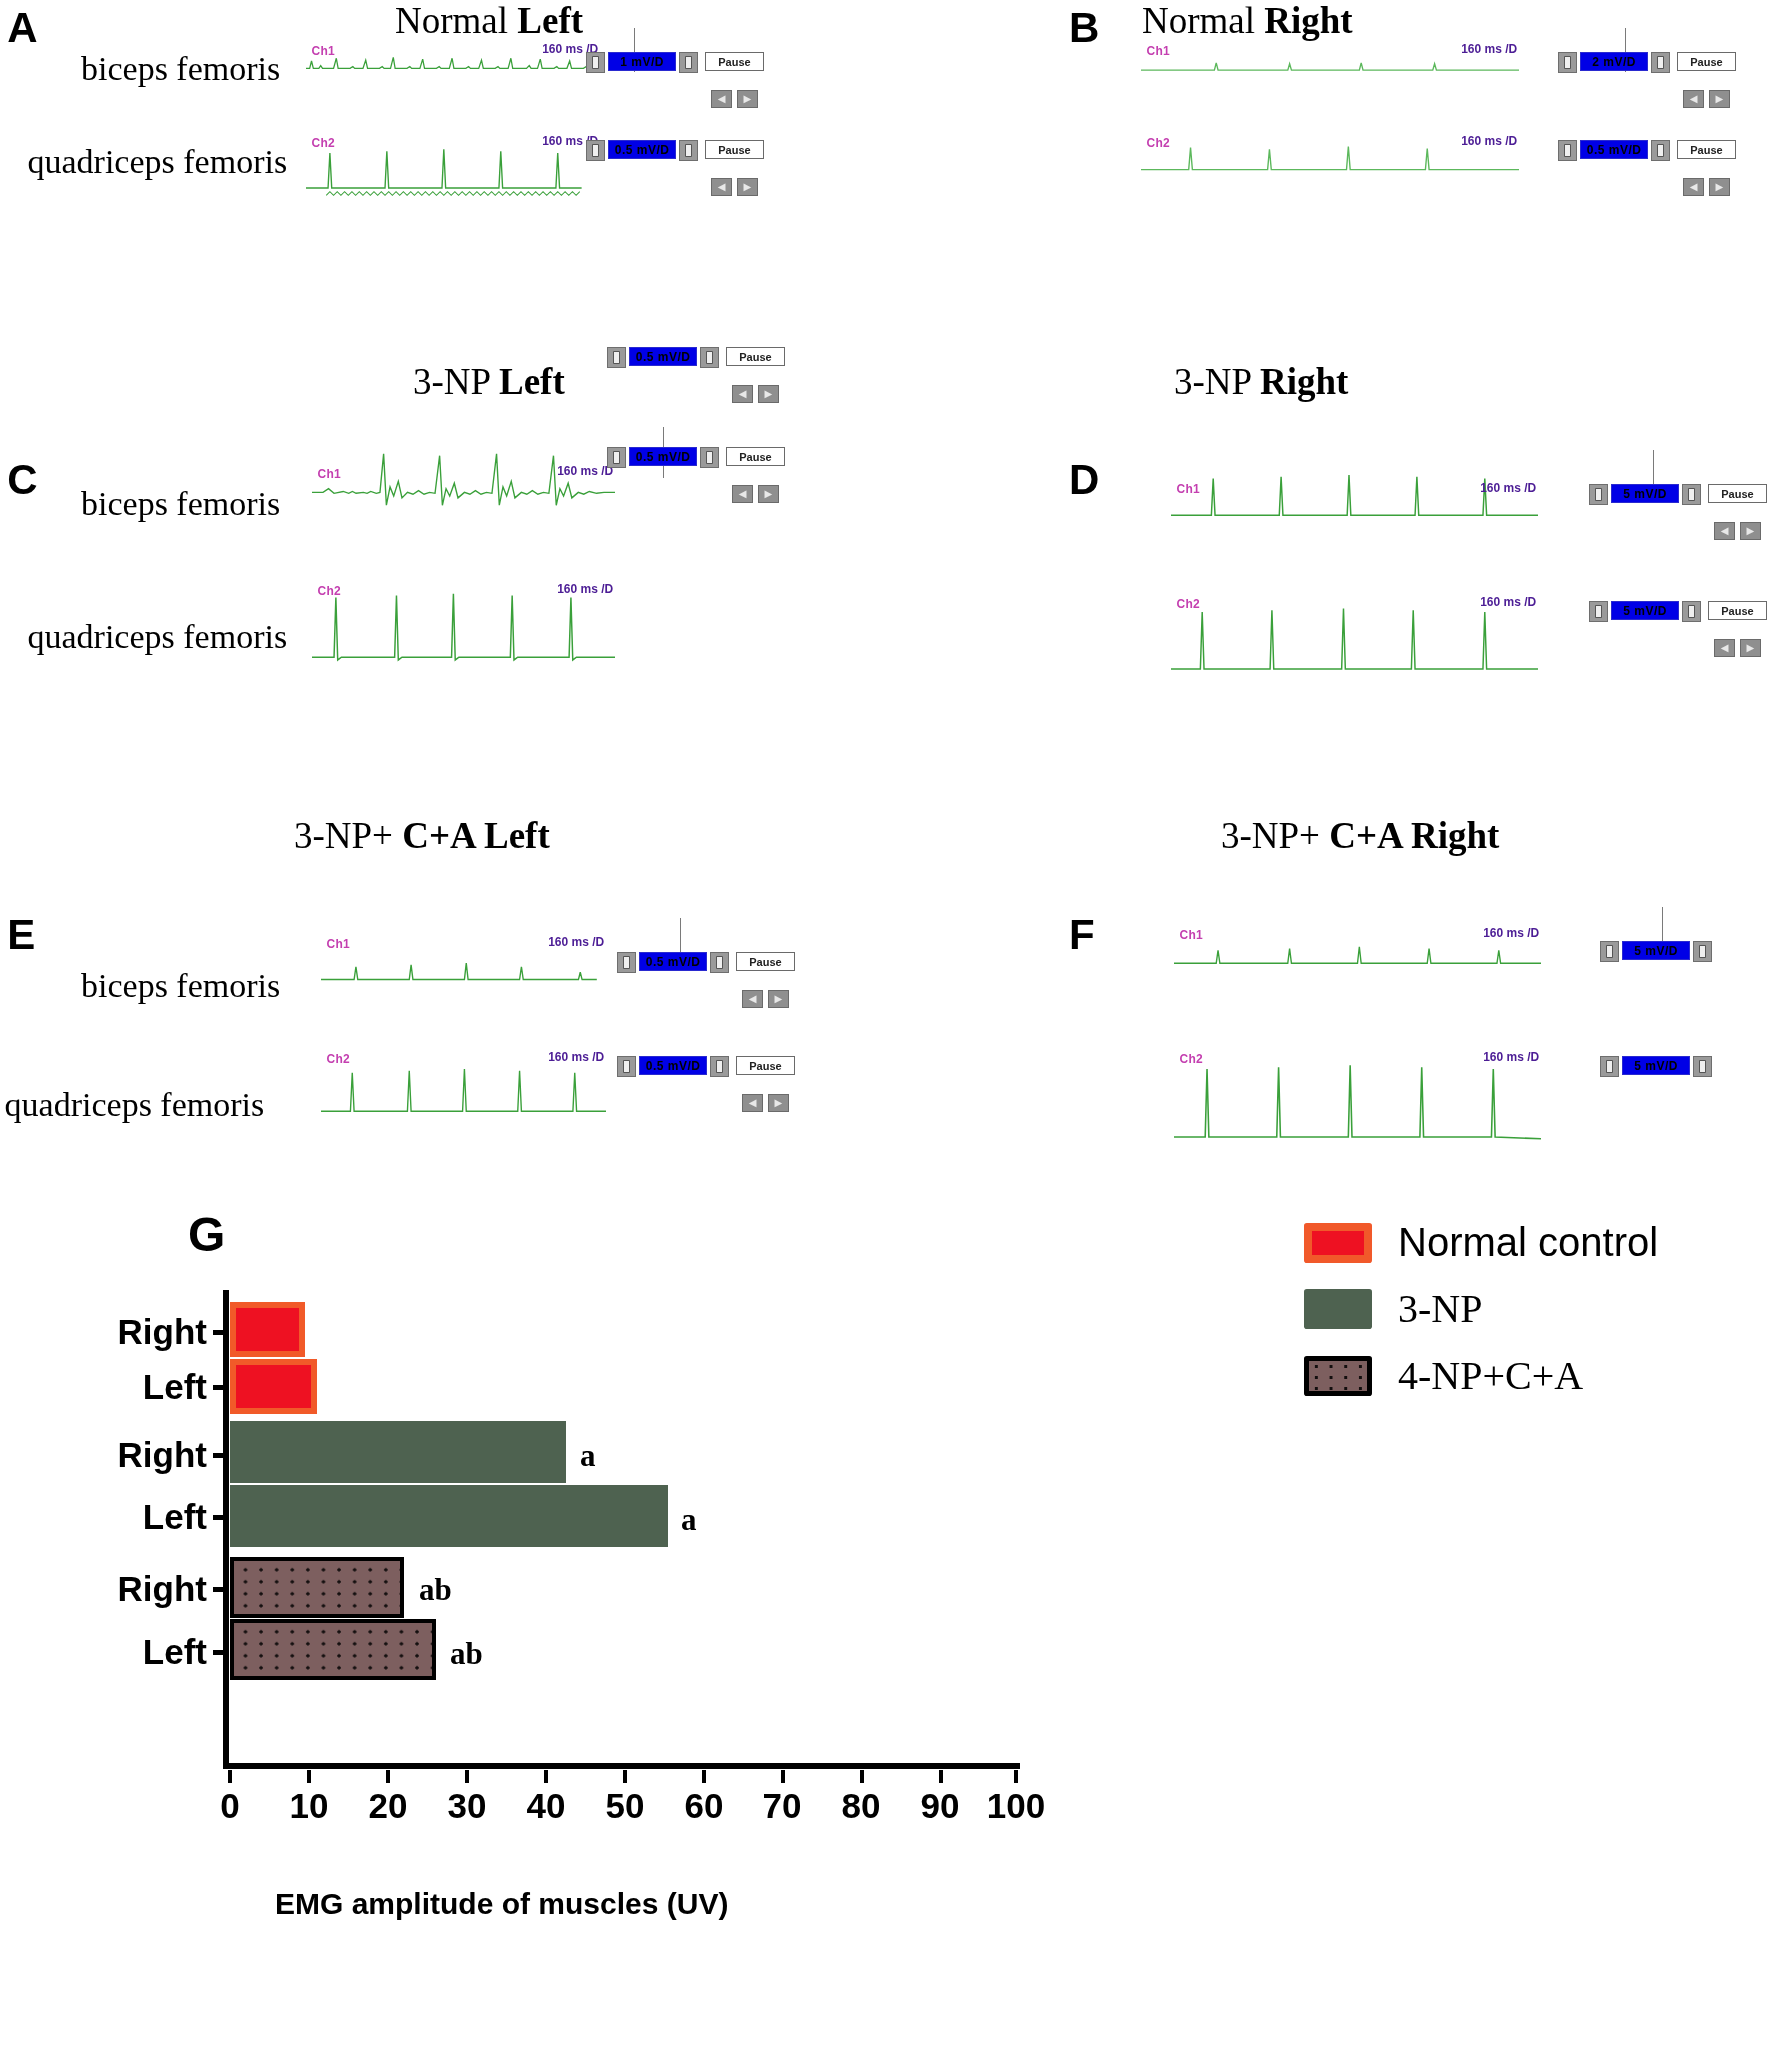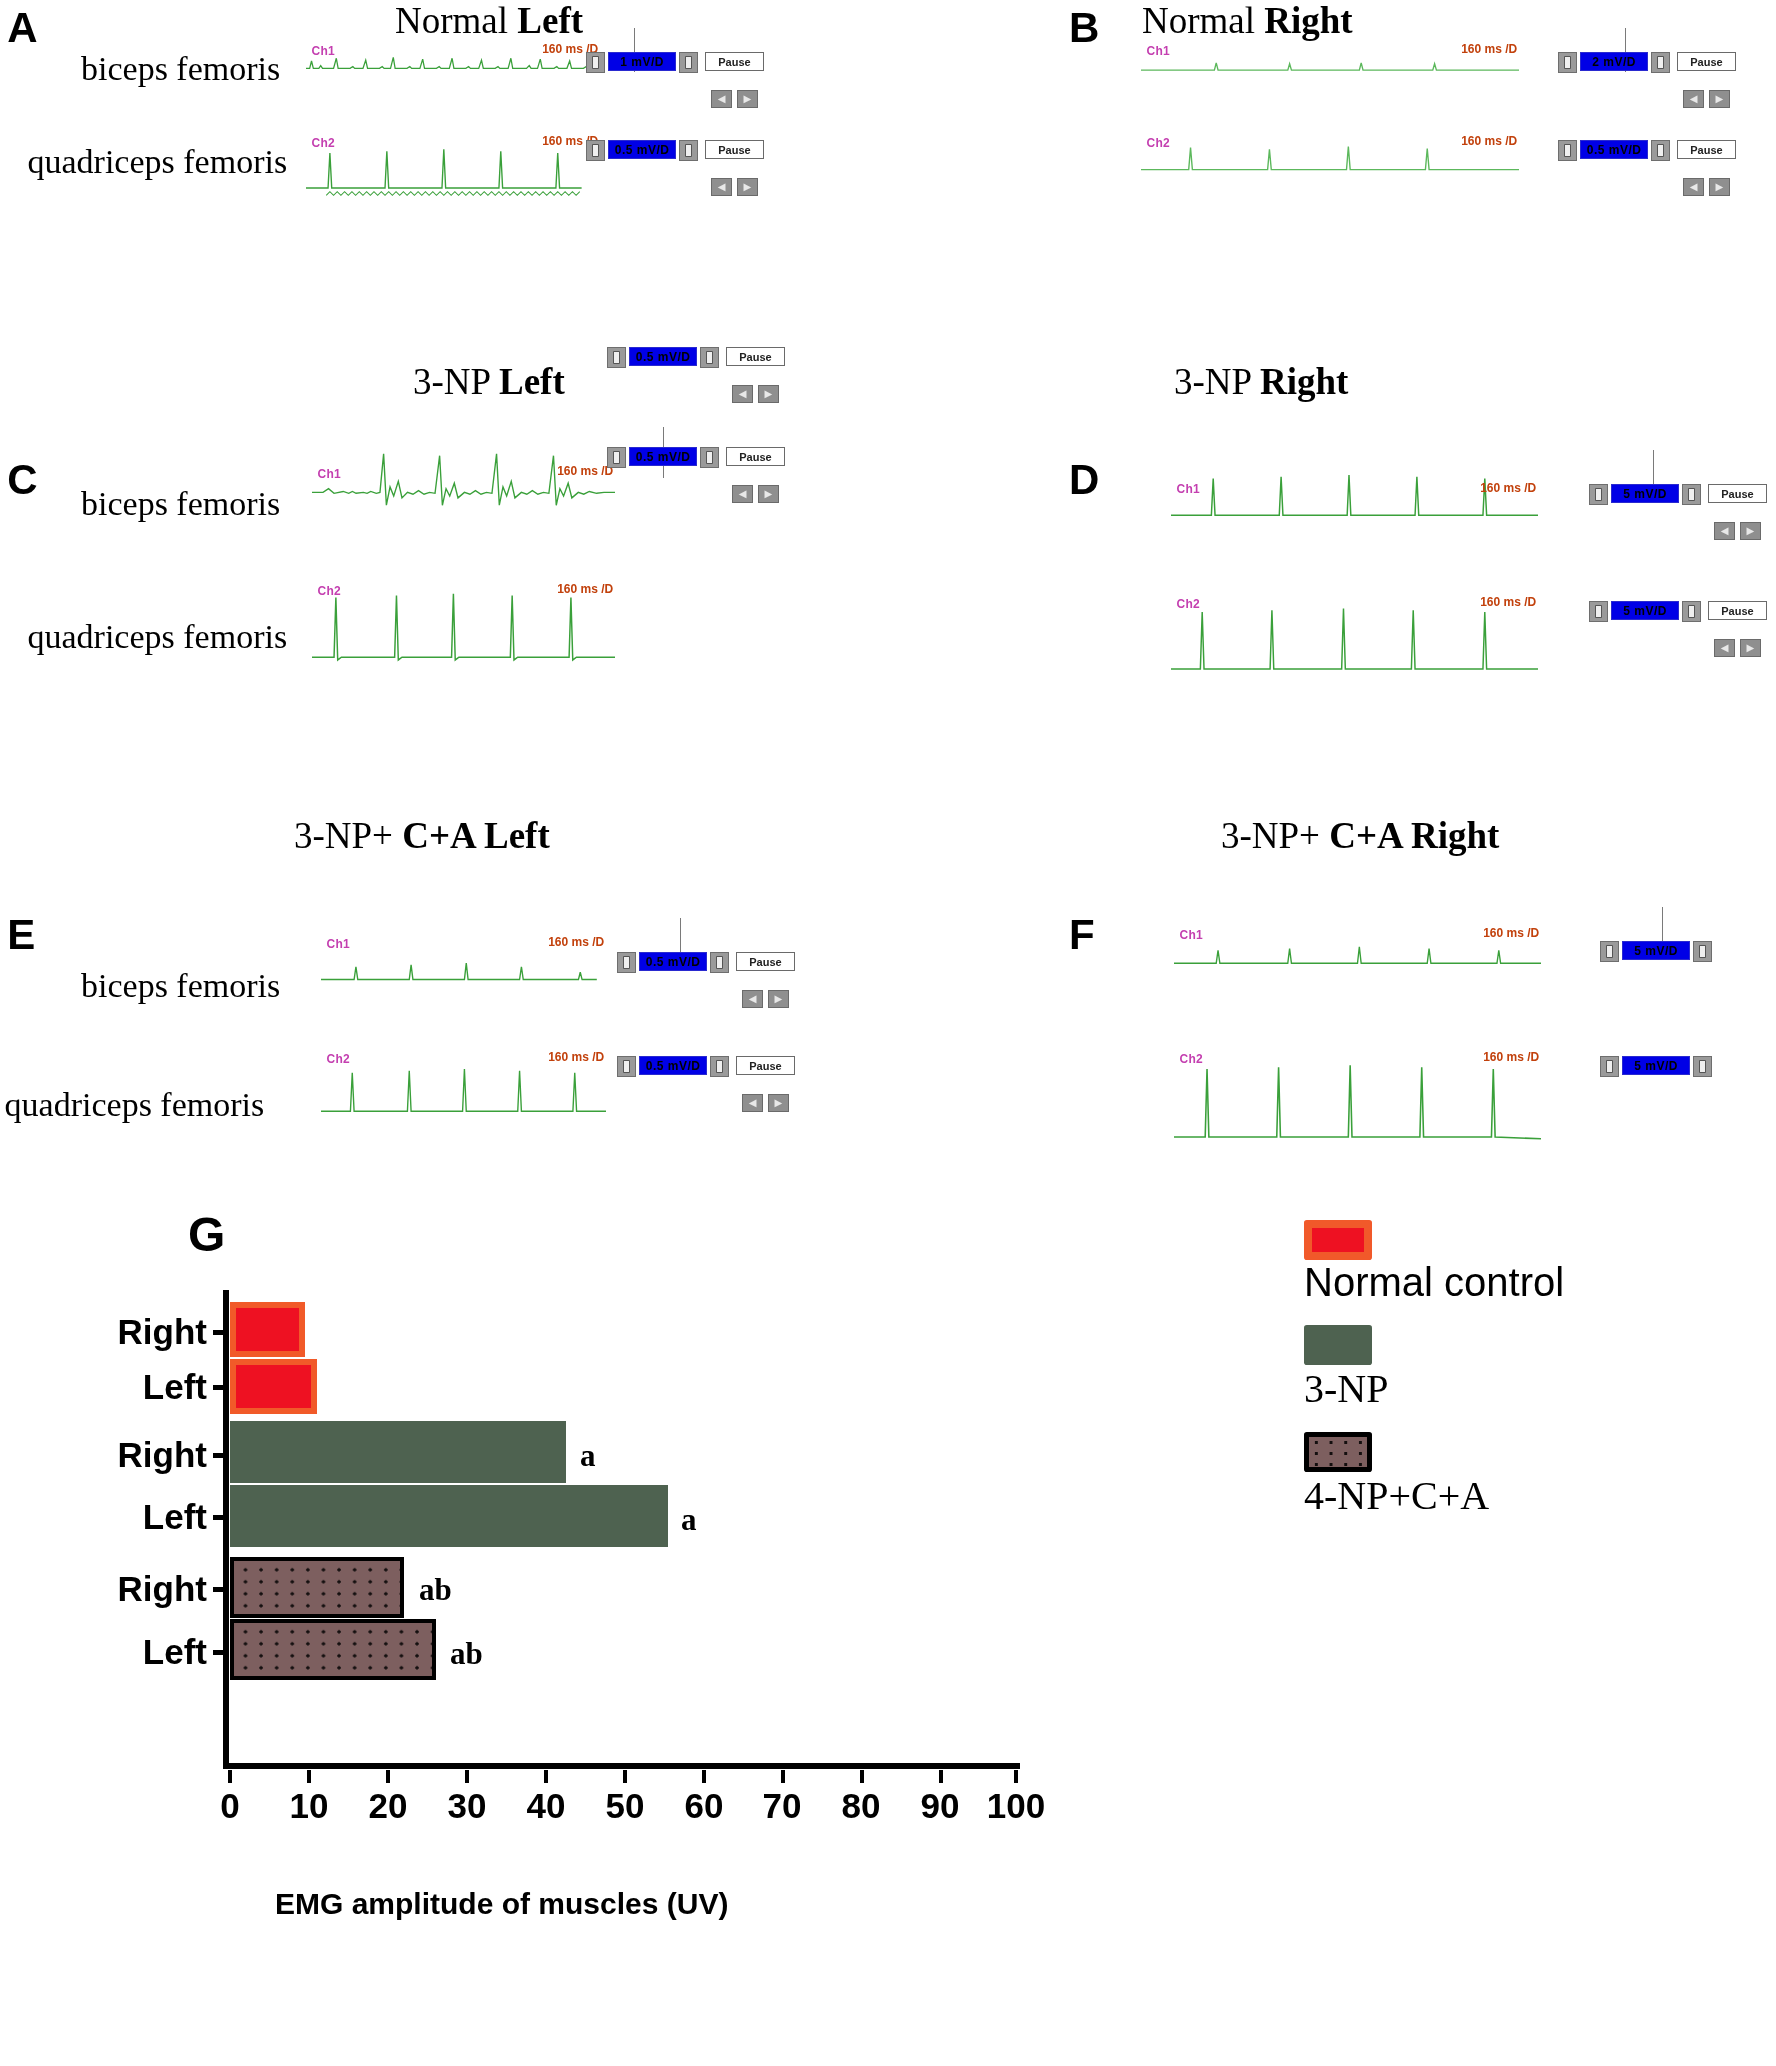--- a/index.html
+++ b/index.html
@@ -16,21 +16,21 @@
   
   .emg{position:absolute;}
   .emg-grid{position:absolute;left:0;top:0;width:100%;height:100%;
     background-image:
       radial-gradient(circle, rgba(150,150,160,.55) 0.6px, transparent 0.6px);
     background-size:24px 24px;background-position:3.7px 3.7px;}
   .emg-trace{position:absolute;left:0;top:0;width:100%;height:100%;overflow:visible;}
   .ch-label{position:absolute;font-family:"Liberation Sans",sans-serif;
     font-weight:bold;font-size:12px;color:#c43fb0;letter-spacing:0.3px;}
   .ms-label{position:absolute;font-family:"Liberation Sans",sans-serif;
-    font-weight:bold;font-size:12px;color:#c2410c;white-space:nowrap;}
+    font-weight:bold;font-size:12px;color:#4c1d95;white-space:nowrap;}
 
   
   .ctrl{position:absolute;display:flex;align-items:flex-start;gap:2.8px;}
   .ctrl-btn{width:17.4px;height:19px;background:#9a9a9a;border:0.9px solid #6e6e6e;
     display:flex;align-items:center;justify-content:center;}
   .ctrl-btn i{display:block;width:4.6px;height:11px;background:#efefef;
     border:0.9px solid #555;border-radius:0.9px;}
   .readout{height:19px;min-width:68px;background:#0000e6;color:#000;
     border:0.9px solid #2a2ad0;display:flex;align-items:center;justify-content:center;
     font-family:"Liberation Sans",sans-serif;font-weight:bold;font-size:12px;
@@ -60,21 +60,21 @@
   .ytick{position:absolute;background:#000;width:13.8px;height:4.6px;}
   .xnum{position:absolute;font-family:"Liberation Sans",sans-serif;
     font-weight:bold;font-size:35px;text-align:center;}
   .sig{position:absolute;font-family:"Liberation Serif",serif;
     font-weight:bold;font-size:31px;white-space:nowrap;}
   .xaxis-title{position:absolute;font-family:"Liberation Sans",sans-serif;
     font-weight:bold;font-size:30px;white-space:nowrap;}
 
   
   .legend{position:absolute;}
-  .legend-row{display:flex;margin-bottom:20px;flex-direction:column;}
+  .legend-row{display:flex;align-items:center;margin-bottom:20px;}
   .swatch{width:68px;height:40px;box-sizing:border-box;margin-right:26px;flex:none;border-radius:2.8px;}
   .sw-red{background:#ee1122;border:8.3px solid #f1592a;}
   .sw-green{background:#4e6250;}
   .sw-dot{background:#7d5f5f;border:5.5px solid #000;
     background-image:radial-gradient(circle, rgba(0,0,0,.85) 1.5px, transparent 1.7px);
     background-size:14.7px 11px;}
   .legend-text{font-size:40px;white-space:nowrap;font-family:"Liberation Serif",serif;}
   .legend-text.sans{font-family:"Liberation Sans",sans-serif;}
 </style>
 </head>

